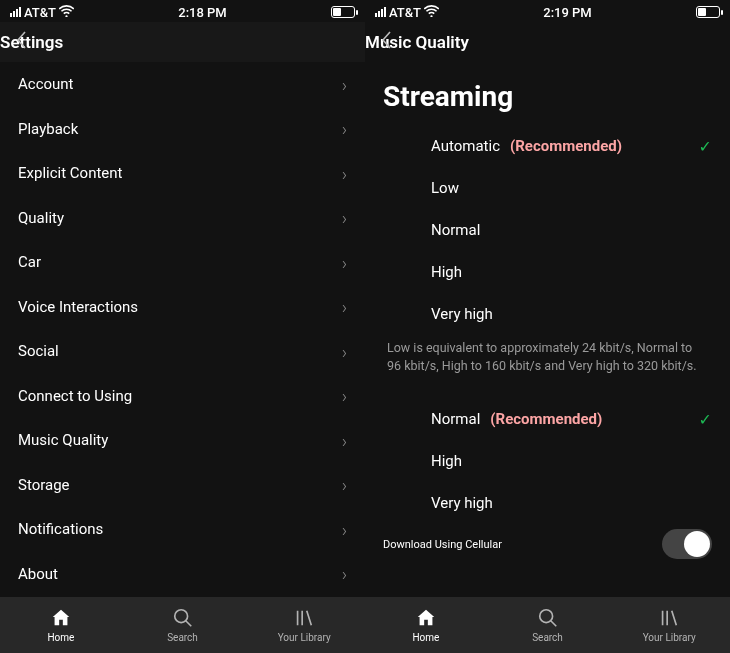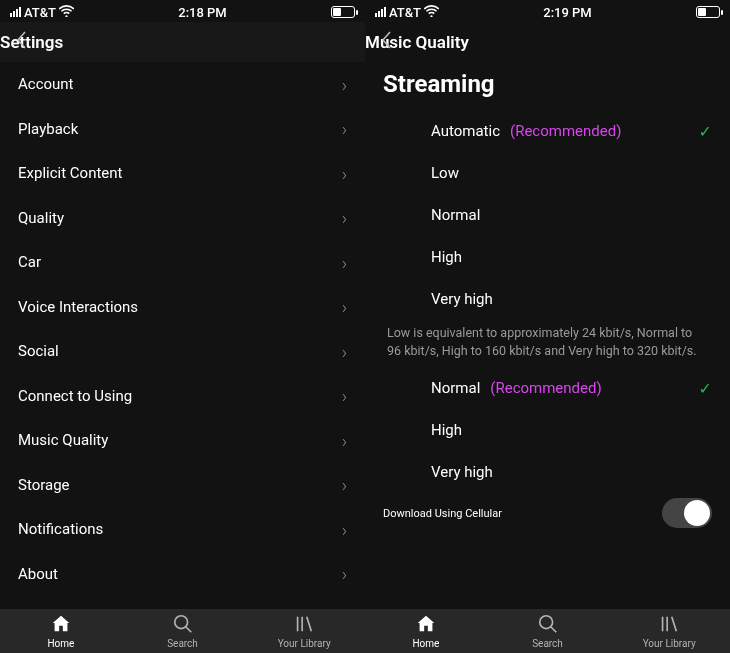--- a/index.html
+++ b/index.html
@@ -62,38 +62,38 @@
     }
     .list-row {
       display: flex;
       justify-content: space-between;
       align-items: center;
       height: 44.5px;
       font-size: 15px;
     }
     .chev { color: #888; font-size: 18px; font-weight: 300; }
     .section-title {
-      font-size: 24px;
+      font-size: 28px;
       font-weight: 700;
-      margin: 8px 0 12px;
+      margin: 18px 0 12px;
     }
     .opt-row {
       display: flex;
       align-items: center;
       height: 42px;
       font-size: 15px;
     }
     .opt-label { color: #fff; margin-left: 48px; }
-    .opt-suffix { color: #d946ef; margin-left: 10px; }
+    .opt-suffix { color: #fca5a5; margin-left: 10px; font-weight: bold; }
     .opt-check { margin-left: auto; color: #1DB954; font-size: 16px; }
     .info-text {
       font-size: 12.5px;
       color: #9a9a9a;
       line-height: 1.4;
-      margin: 4px 0 8px;
+      margin: 4px 0 24px;
       padding: 0 4px;
     }
     .toggle-row {
       display: flex;
       align-items: center;
       height: 40px;
       font-size: 11px;
     }
     .toggle-row .switch {
       margin-left: auto;
@@ -102,21 +102,21 @@
       background: #444;
       position: relative;
     }
     .toggle-row .knob {
       position: absolute; right: 2px; top: 2px;
       width: 26px; height: 26px; border-radius: 50%;
       background: #fff;
     }
     .bottom-nav {
       background: #282828;
-      height: 44px;
+      height: 56px;
       display: flex;
     }
     .tab {
       flex: 1;
       display: flex;
       flex-direction: column;
       align-items: center;
       justify-content: center;
       color: #b3b3b3;
       gap: 3px;

